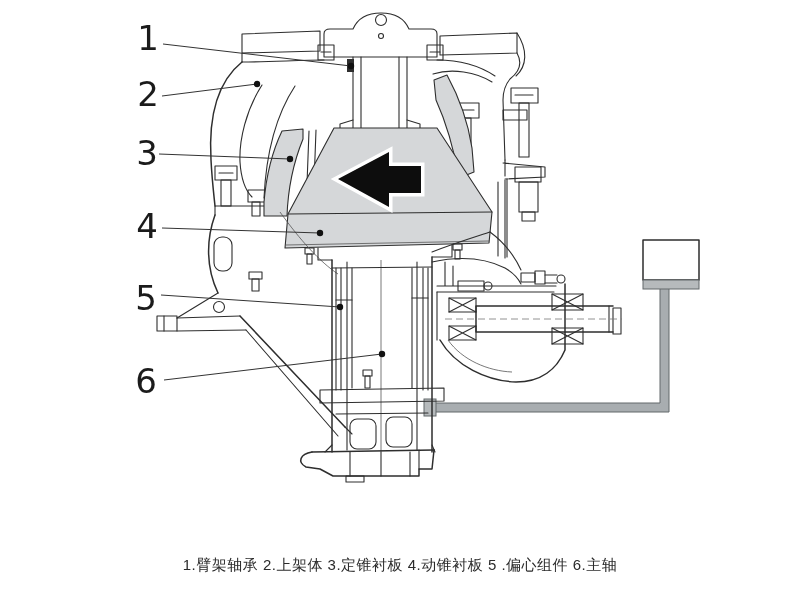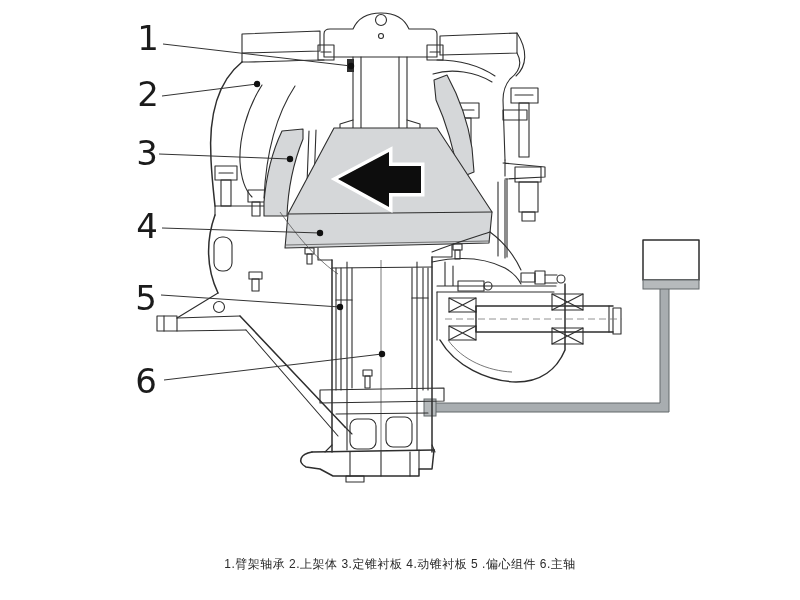--- a/index.html
+++ b/index.html
@@ -10,21 +10,21 @@
   .ln2{fill:none;stroke:#2e2e2e;stroke-width:1.5;stroke-linecap:round;stroke-linejoin:round;}
   .thin{fill:none;stroke:#555;stroke-width:0.8;}
   .gray{fill:#d5d7d9;stroke:#2e2e2e;stroke-width:1.1;stroke-linejoin:round;}
   .whitefill{fill:#ffffff;stroke:#2e2e2e;stroke-width:1.1;stroke-linejoin:round;}
   .pipe{fill:#a8adb0;stroke:#63686b;stroke-width:1;}
   .fitting{fill:#b6babc;stroke:#63686b;stroke-width:1;}
   .leader{fill:none;stroke:#333;stroke-width:1;}
   .dot{fill:#111;stroke:none;}
   .num{font-family:"DejaVu Sans", sans-serif;font-size:34px;fill:#1b1b1b;}
   .caption{position:absolute;left:0;top:556px;width:800px;text-align:center;
-           font-size:12px;color:#2b2b2b;letter-spacing:0.5px;}
+           font-size:15px;color:#2b2b2b;letter-spacing:0.5px;}
 </style>
 </head>
 <body>
 
 <div class="stage">
 <svg width="800" height="600" viewBox="0 0 800 600">
 
   <g>
     <path class="pipe" d="M434,403 H660 V287 H669 V412 H434 Z"></path>
     <rect class="fitting" x="424" y="399" width="12" height="17"></rect>

